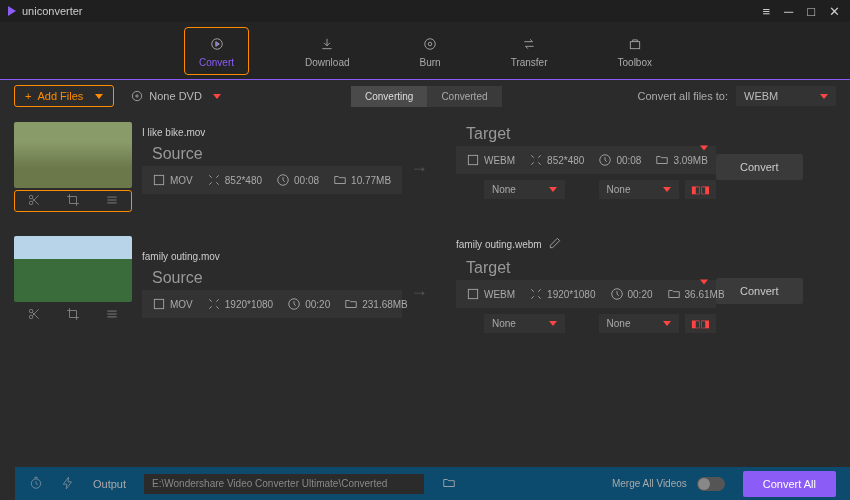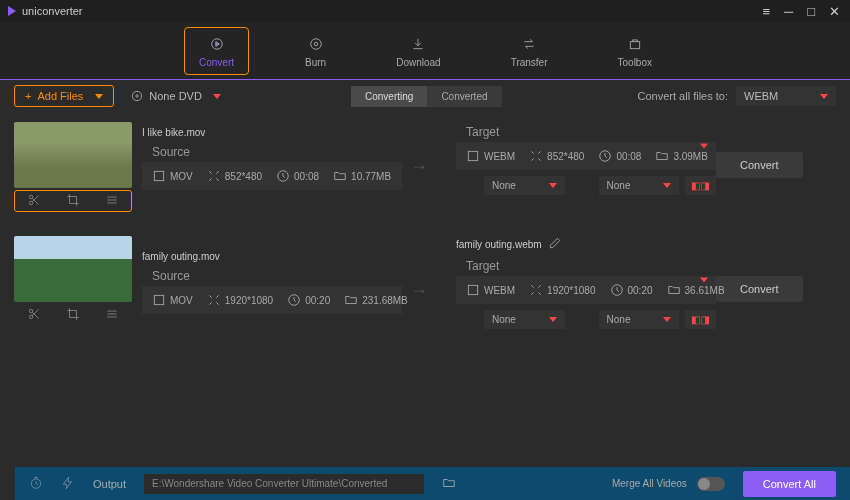--- a/index.html
+++ b/index.html
@@ -34,21 +34,21 @@
 .thumb.t2 { background: linear-gradient(to bottom, #b8d4e8 35%, #3a6b3a 35%, #3a6b3a 100%); }
 .thumb-tools { height: 22px; display: flex; justify-content: space-around; align-items: center; margin-top: 2px; background: #2b2b2b; }
 .thumb-tools.hl { border: 1px solid #ff8c00; border-radius: 3px; }
 .tool-icon { cursor: pointer; opacity: 0.7; }
 .info-col { flex: 1; display: flex; flex-direction: column; gap: 4px; }
 .info-row { display: flex; align-items: center; gap: 0px; }
 .info-left { width: 260px; }
 .info-right { width: 260px; margin-left: 20px; }
 .filename { font-size: 10px; color: #ccc; margin-bottom: 4px; display: flex; align-items: center; gap: 6px; }
 .edit-icon { color: #ff4444; }
-.info-header { font-size: 12px; color: #999; padding: 3px 10px; }
+.info-header { font-size: 16px; color: #999; padding: 3px 10px; }
 .info-box { background: #333; padding: 5px 10px; display: flex; align-items: center; gap: 14px; font-size: 10px; color: #aaa; height: 28px; }
 .info-box .stat { display: flex; align-items: center; gap: 4px; }
 .arrow { color: #555; font-size: 18px; margin: 0 8px; align-self: center; padding-top: 12px; }
 .dropdowns { display: flex; gap: 6px; margin-top: 6px; }
 .dd { background: #333; padding: 4px 8px; display: flex; align-items: center; justify-content: space-between; font-size: 10px; cursor: pointer; width: 90px; margin-left: 28px; }
 .hd-badge { background: #333; padding: 3px 6px; font-size: 10px; color: #ff4444; display: flex; align-items: center; cursor: pointer; }
 .target-box { position: relative; }
 .target-chev { position: absolute; right: 8px; top: 50%; transform: translateY(-50%); width: 0; height: 0; border-left: 4px solid transparent; border-right: 4px solid transparent; border-top: 5px solid #ff4444; }
 .convert-col { width: 100px; display: flex; align-items: center; padding-top: 12px; }
 .convert-btn { background: #3a3a3a; color: #ccc; padding: 7px 24px; cursor: pointer; font-size: 11px; border-radius: 2px; }
@@ -84,33 +84,33 @@
         <svg viewBox="0 0 24 24" stroke="#8b5cf6">
           <circle cx="12" cy="12" r="9"></circle>
           <path d="M10 8l6 4-6 4z" fill="#8b5cf6"></path>
         </svg>
       </div>
     <span class="nav-label">Convert</span>
   </div>
   <div class="nav-item">
     <div class="nav-icon">
         <svg viewBox="0 0 24 24">
+          <path d="M12 3v12m-5-5l5 5 5-5M4 20h16"></path>
+        </svg>
+      </div>
+    <span class="nav-label">Download</span>
+  </div>
+  <div class="nav-item">
+    <div class="nav-icon">
+        <svg viewBox="0 0 24 24">
           <circle cx="12" cy="12" r="9"></circle>
           <circle cx="12" cy="12" r="3"></circle>
         </svg>
       </div>
     <span class="nav-label">Burn</span>
-  </div>
-  <div class="nav-item">
-    <div class="nav-icon">
-        <svg viewBox="0 0 24 24">
-          <path d="M12 3v12m-5-5l5 5 5-5M4 20h16"></path>
-        </svg>
-      </div>
-    <span class="nav-label">Download</span>
   </div>
   <div class="nav-item">
     <div class="nav-icon">
         <svg viewBox="0 0 24 24">
           <path d="M4 8h14l-4-4M20 16H6l4 4"></path>
         </svg>
       </div>
     <span class="nav-label">Transfer</span>
   </div>
   <div class="nav-item">

